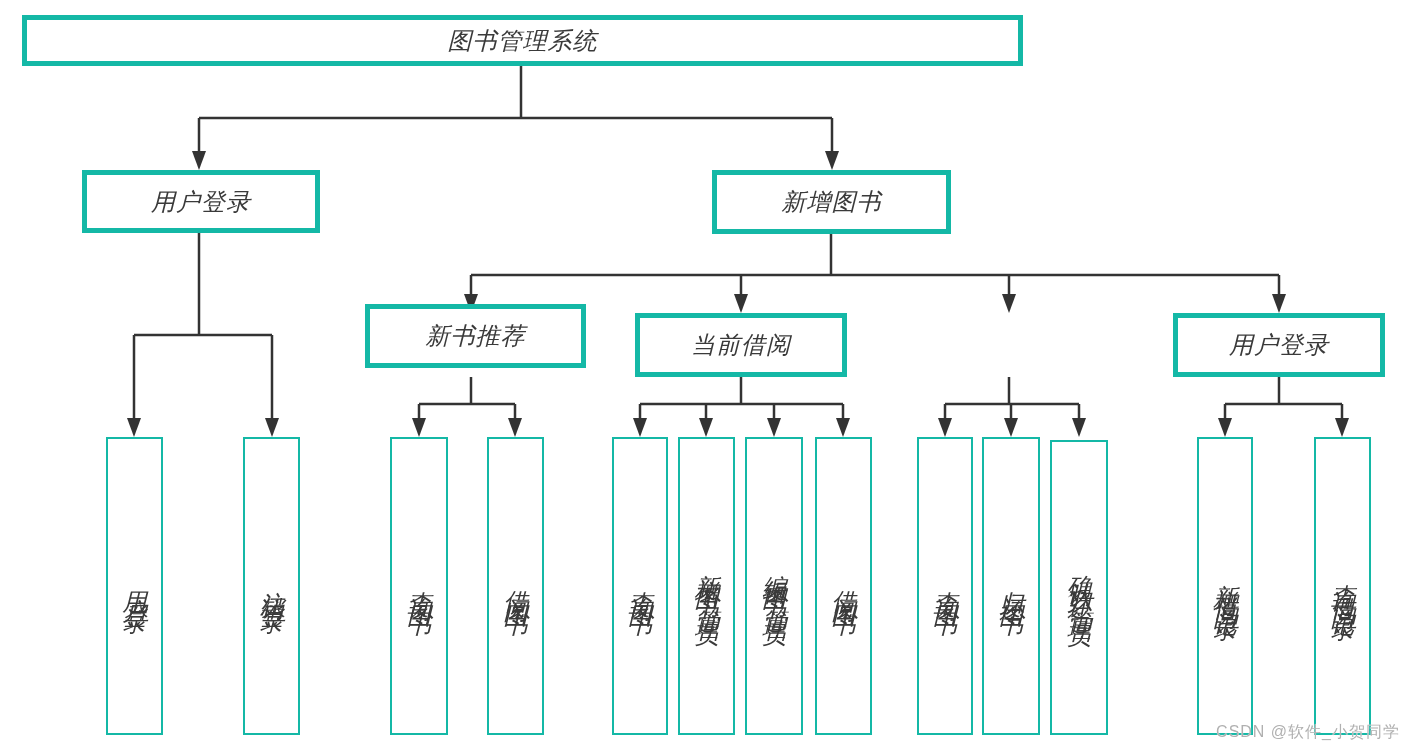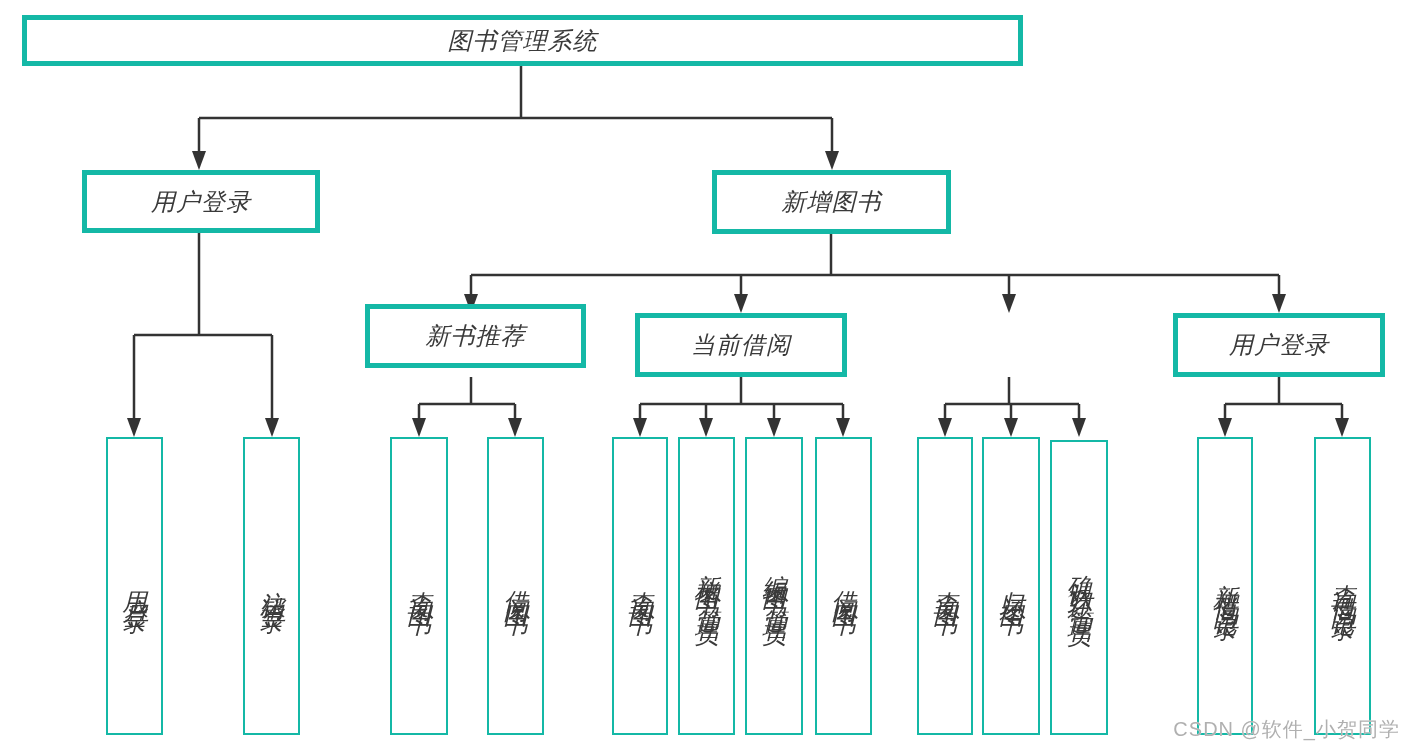--- a/index.html
+++ b/index.html
@@ -34,21 +34,21 @@
     text-orientation: mixed;
     letter-spacing: 7px;
     white-space: normal;
     line-height: 1;
   }
   #watermark {
     position: absolute;
     right: 5px;
     bottom: 4px;
     color: #b0b0b0;
-    font-size: 20px;
+    font-size: 16px;
     letter-spacing: 1px;
     z-index: 10;
     text-shadow: 0 0 1px #ffffff;
   }
 </style>
 </head>
 <body>
 
 <div id="canvas">
 

